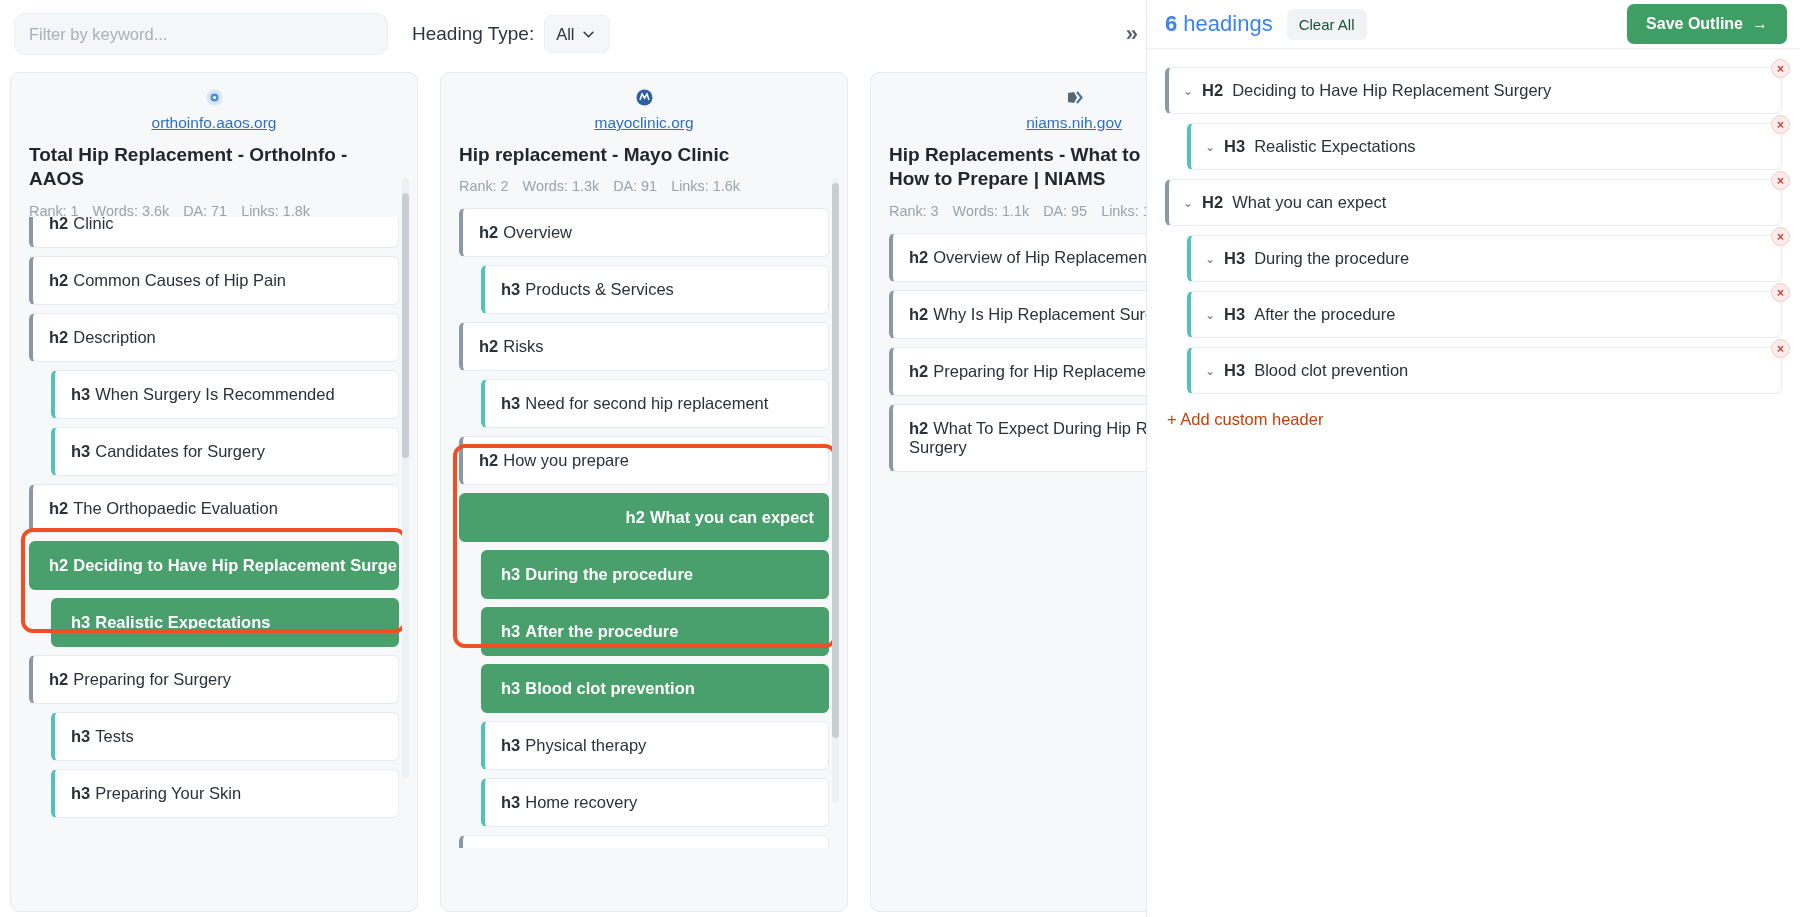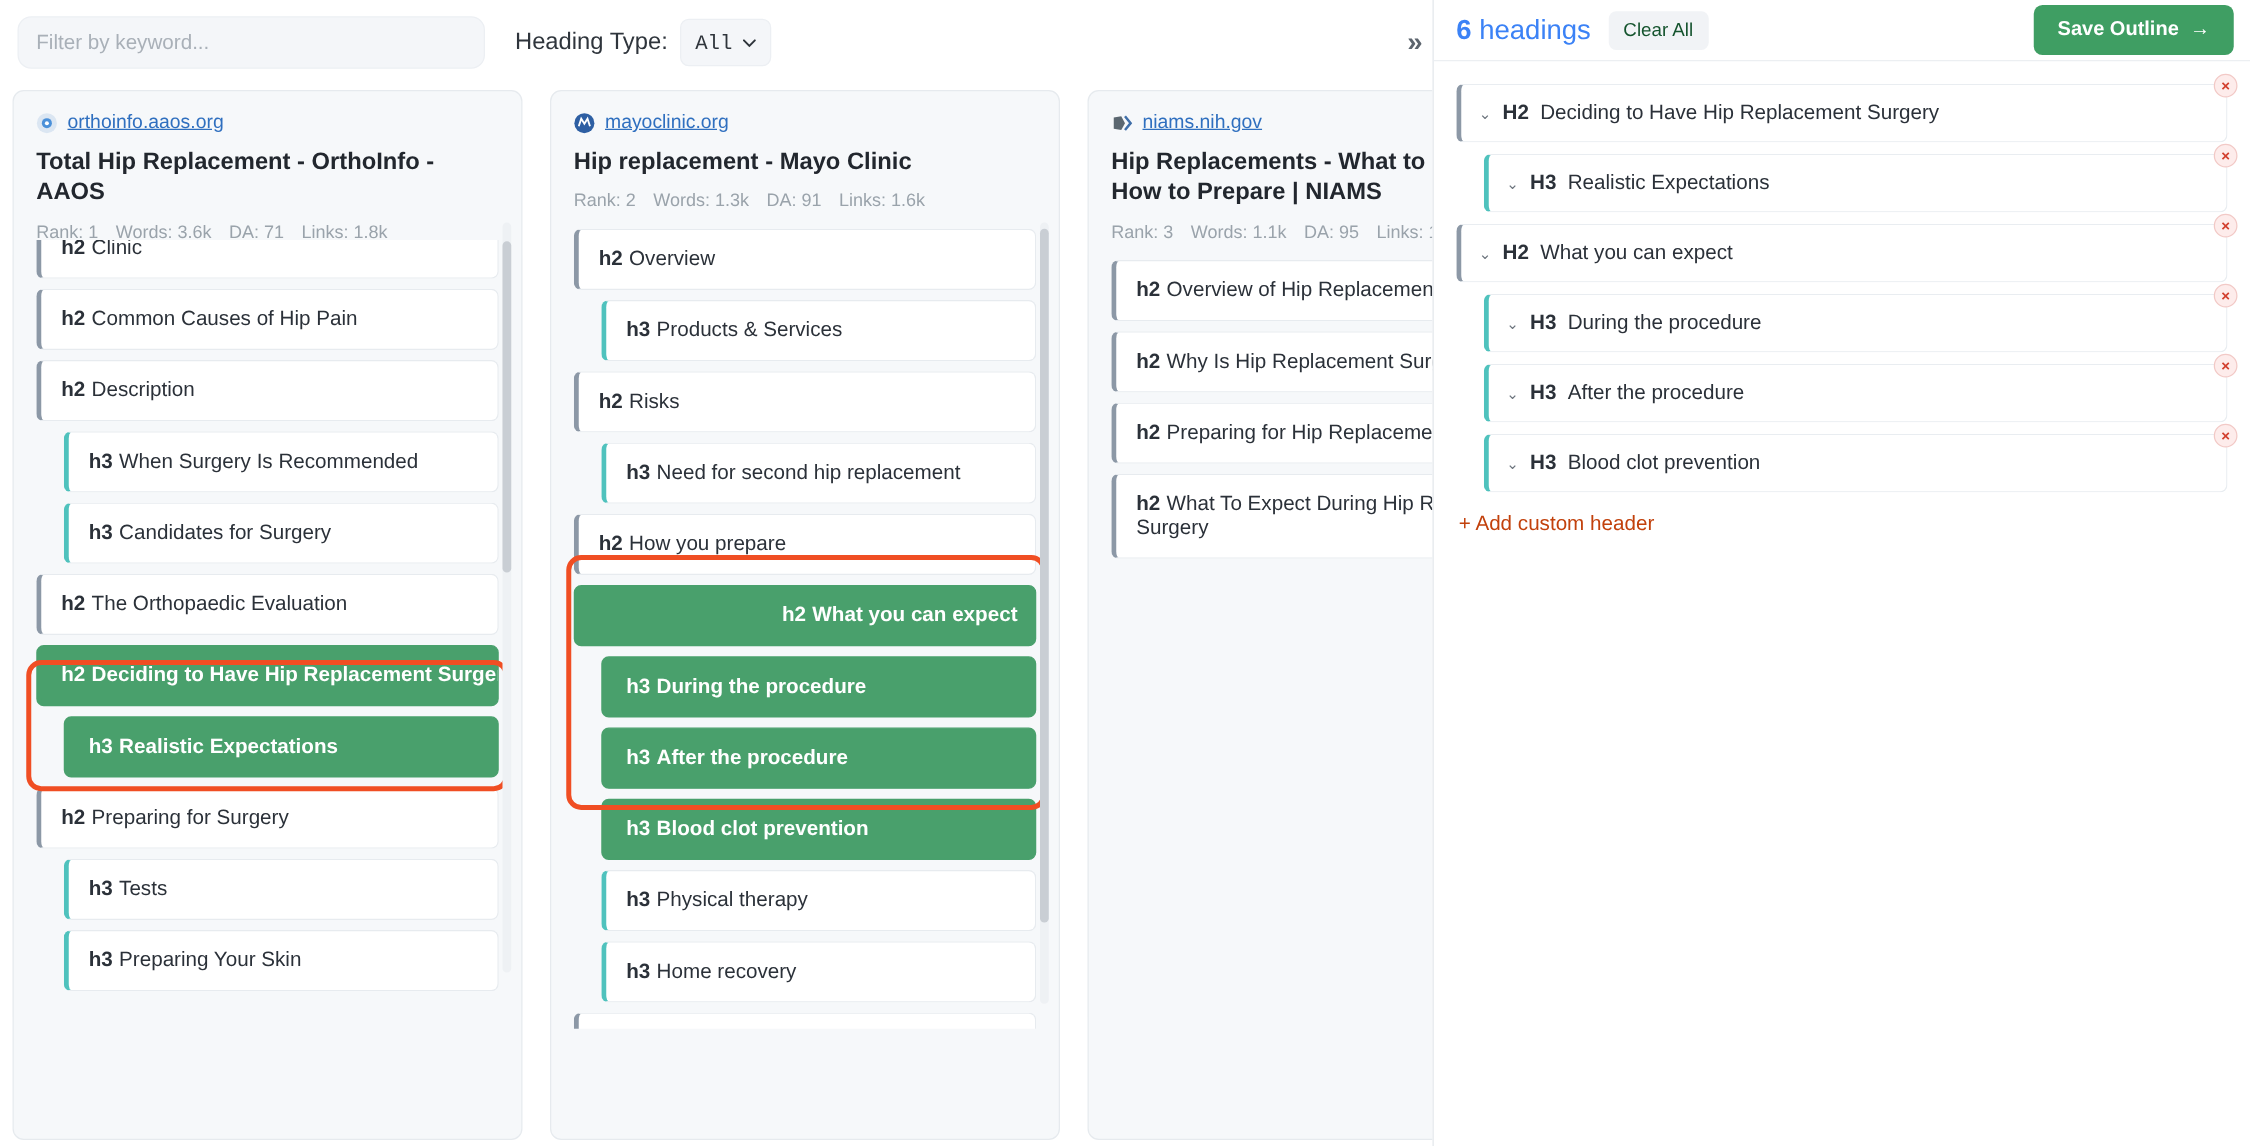--- a/index.html
+++ b/index.html
@@ -30,21 +30,20 @@
   .filter-input::placeholder { color: #a9b0b8; }
   .heading-type-label {
     margin-left: 24px; font-size: 19px; color: #2f353c;
   }
   .heading-type-select {
     margin-left: 10px; height: 38px; min-width: 66px;
     background: #f4f6f9; border: 1px solid #eceff3; border-radius: 7px;
     display: flex; align-items: center; gap: 8px;
     padding: 0 11px; font-size: 16.5px; color: #2f353c;
     cursor: pointer;
-    font-family: Liberation Mono, monospace;
   }
   .chev { width: 11px; height: 7px; display:inline-block; }
   .expand-btn {
     position: absolute; right: 10px; top: 50%; transform: translateY(-50%);
     font-size: 22px; font-weight: 700; color: #5d656e;
     cursor: pointer; line-height: 1; letter-spacing: -2px;
   }
 
   
   .board {
@@ -57,21 +56,21 @@
   .card {
     position: relative;
     width: 408px; flex: 0 0 408px;
     background: #f6f8fa;
     border: 1px solid #e6eaee;
     border-radius: 9px;
     height: 840px;
     overflow: hidden;
   }
   .card-head { padding: 16px 18px 8px 18px; }
-  .domain-row { display: flex; align-items: center; gap: 8px; }
+  .domain-row { display: flex; align-items: center; gap: 8px; flex-direction: column; }
   .favicon { width: 17px; height: 17px; flex: 0 0 17px; border-radius: 3px; }
   .domain-link {
     font-size: 15.5px; color: #2f6fbf; text-decoration: underline;
   }
   .card-title {
     margin-top: 11px;
     font-size: 19px; font-weight: 700; color: #22272e; line-height: 1.28;
   }
   .card-metrics {
     margin-top: 11px; font-size: 14.4px; color: #9aa3ab;

